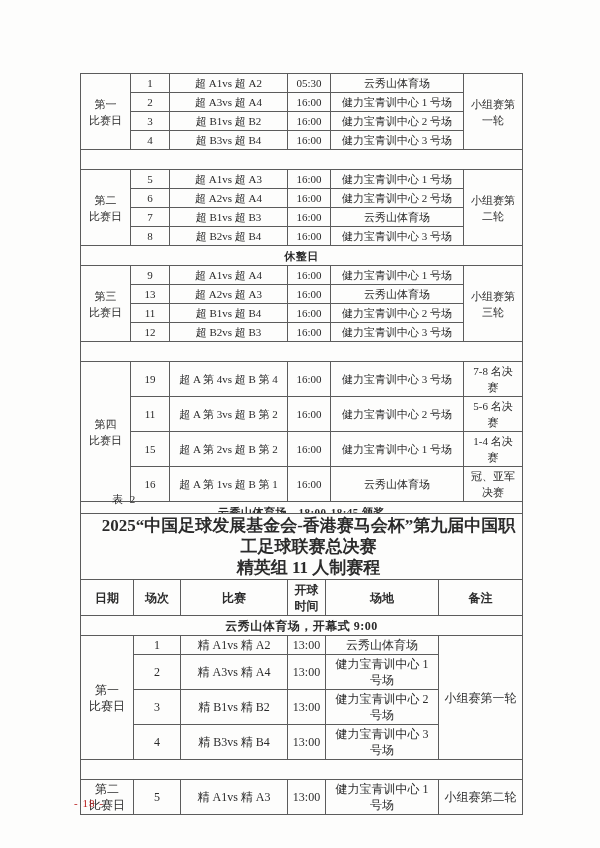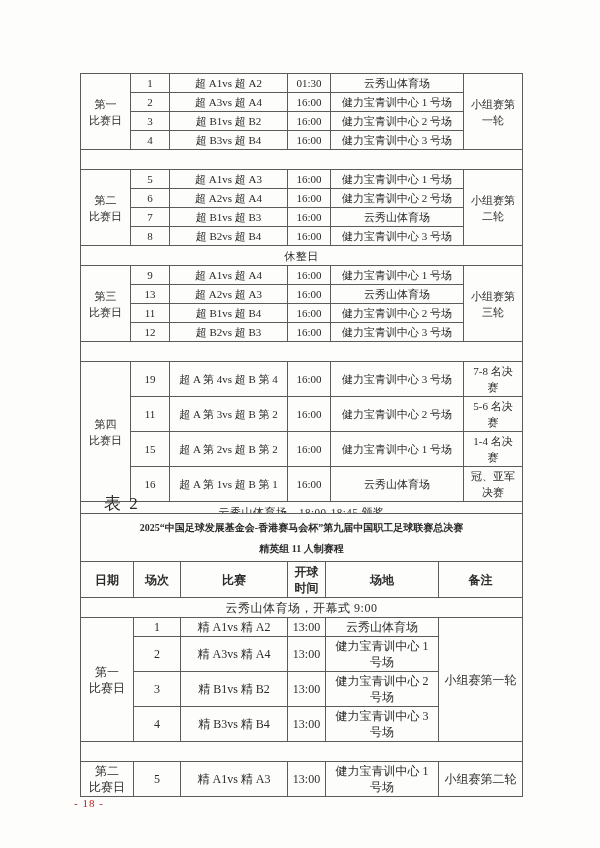--- a/index.html
+++ b/index.html
@@ -20,29 +20,29 @@
   .sched td, .sched th{
     border:1px solid #5c5c5c;
     text-align:center;vertical-align:middle;
     white-space:pre-line;
     padding:1px 2px;
     font-weight:normal;
   }
   #table1 td{font-size:11px;line-height:16px;}
   #table2 td, #table2 th{font-size:12px;line-height:16px;}
   .sp td{height:17px;}
-  .banner td{font-weight:normal;height:17px;letter-spacing:0.5px;}
+  .banner td{font-weight:bold;height:17px;letter-spacing:0.5px;}
   #table2 .title-row td{
-    font-weight:bold;font-size:10px;line-height:21px;height:45px;
+    font-weight:bold;font-size:17px;line-height:21px;height:45px;padding-left:16px;
   }
   #table2 th{font-weight:bold;height:33px;}
   #table1 .t-row td{height:16px;}
   .table-label{
-    position:absolute;left:104px;top:492px;
-    font-size:17px;color:#2b2b2b;letter-spacing:2px;
+    position:absolute;left:112px;top:492px;
+    font-size:11px;color:#2b2b2b;letter-spacing:2px;
   }
   .page-number{
     position:absolute;left:74px;top:797px;
     font-size:11px;color:#b91c1c;letter-spacing:1px;
   }
 </style>
 </head>
 <body>
 
 <table class="sched" id="table1">
@@ -53,21 +53,21 @@
     <col style="width:43px">
       <col style="width:133px">
       <col style="width:59px">
   </colgroup>
   <tbody>
       <tr class="t-row">
         <td rowspan="4">第一
 比赛日</td>
         <td>1</td>
         <td>超 A1vs 超 A2</td>
-        <td>01:30</td>
+        <td>05:30</td>
         <td>云秀山体育场</td>
         <td rowspan="4">小组赛第
 一轮</td>
       </tr>
       <tr class="t-row">
         <td>2</td>
         <td>超 A3vs 超 A4</td>
         <td>16:00</td>
         <td>健力宝青训中心 1 号场</td>
       </tr>

